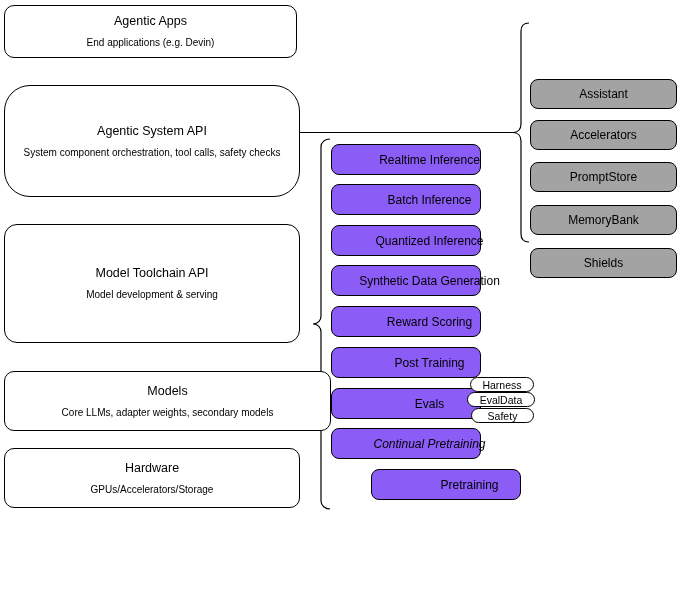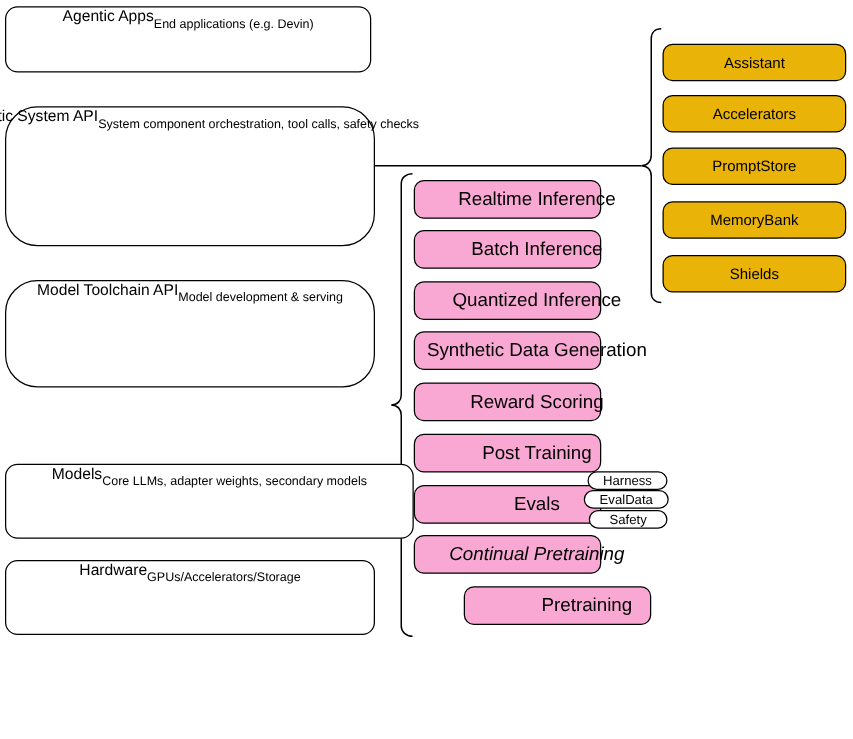--- a/index.html
+++ b/index.html
@@ -11,52 +11,53 @@
     color:#000000;
     overflow:hidden;
   }
   #connector-layer{position:absolute;left:0;top:0;z-index:1;}
   .node{
     position:absolute;
     box-sizing:border-box;
     background:#ffffff;
     border:1px solid #000000;
     display:flex;
-    flex-direction:row;
-    align-items:flex-start;
+    flex-direction:column;
+    align-items:center;
     justify-content:center;
     text-align:center;
     z-index:2;
   }
   .layer-box{border-radius:10px;}
   .layer-box.big-radius{border-radius:26px;}
   .node .title{font-size:12.5px;line-height:1.2;white-space:nowrap;}
   .node .subtitle{font-size:10px;line-height:1.2;margin-top:8px;white-space:nowrap;}
   .chip{
     position:absolute;
     box-sizing:border-box;
     left:331px;width:150px;height:31px;
-    background:#f9a8d4;
+    background:#8b5cf6;
     border:1px solid #000000;
     border-radius:8px;
     display:flex;align-items:center;justify-content:center;
-    font-size:15px;white-space:nowrap;
+    font-size:12px;white-space:nowrap;
     z-index:2;
     padding-left:47px;
   }
   .rnode{
     position:absolute;
     box-sizing:border-box;
     left:530px;width:147px;height:30px;
-    background:#eab308;
+    background:#a3a3a3;
     border:1px solid #000000;
     border-radius:8px;
     display:flex;align-items:center;justify-content:center;
     font-size:12px;white-space:nowrap;
     z-index:2;
+    margin-top:44px;
   }
   .pill{
     position:absolute;
     box-sizing:border-box;
     background:#ffffff;
     border:1px solid #000000;
     border-radius:8px;
     display:flex;align-items:center;justify-content:center;
     font-size:10.5px;white-space:nowrap;
     z-index:3;
@@ -81,21 +82,21 @@
   <div class="node layer-box" style="left:4px;top:5px;width:293px;height:53px;">
     <div class="title">Agentic Apps</div>
     <div class="subtitle">End applications (e.g. Devin)</div>
   </div>
 
   <div class="node layer-box big-radius" style="left:4px;top:85px;width:296px;height:112px;">
     <div class="title">Agentic System API</div>
     <div class="subtitle">System component orchestration, tool calls, safety checks</div>
   </div>
 
-  <div class="node layer-box big-radius" style="left:4px;top:224px;width:296px;height:86px;">
+  <div class="node layer-box big-radius" style="left:4px;top:224px;width:296px;height:119px;border-radius:13px;">
     <div class="title">Model Toolchain API</div>
     <div class="subtitle">Model development &amp; serving</div>
   </div>
 
   <div class="node layer-box" style="left:4px;top:371px;width:327px;height:60px;">
     <div class="title">Models</div>
     <div class="subtitle">Core LLMs, adapter weights, secondary models</div>
   </div>
 
   <div class="node layer-box" style="left:4px;top:448px;width:296px;height:60px;">

